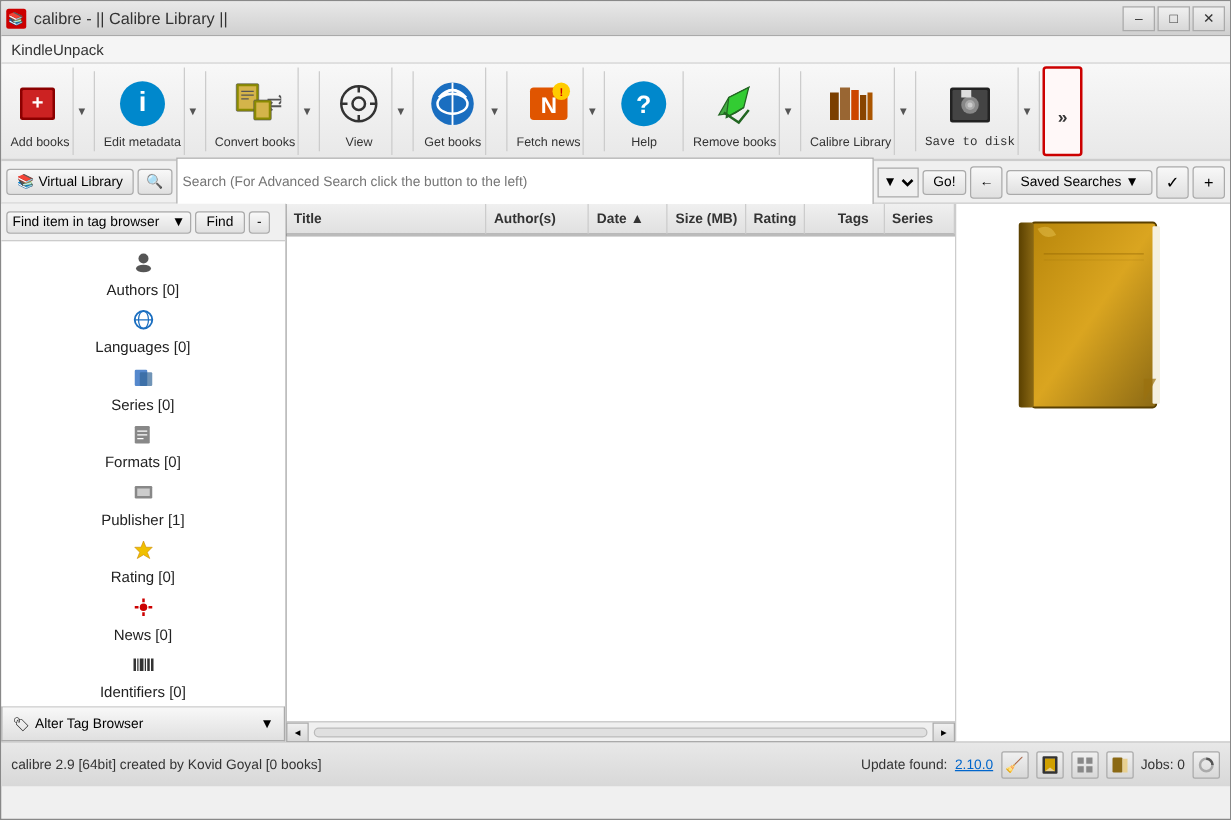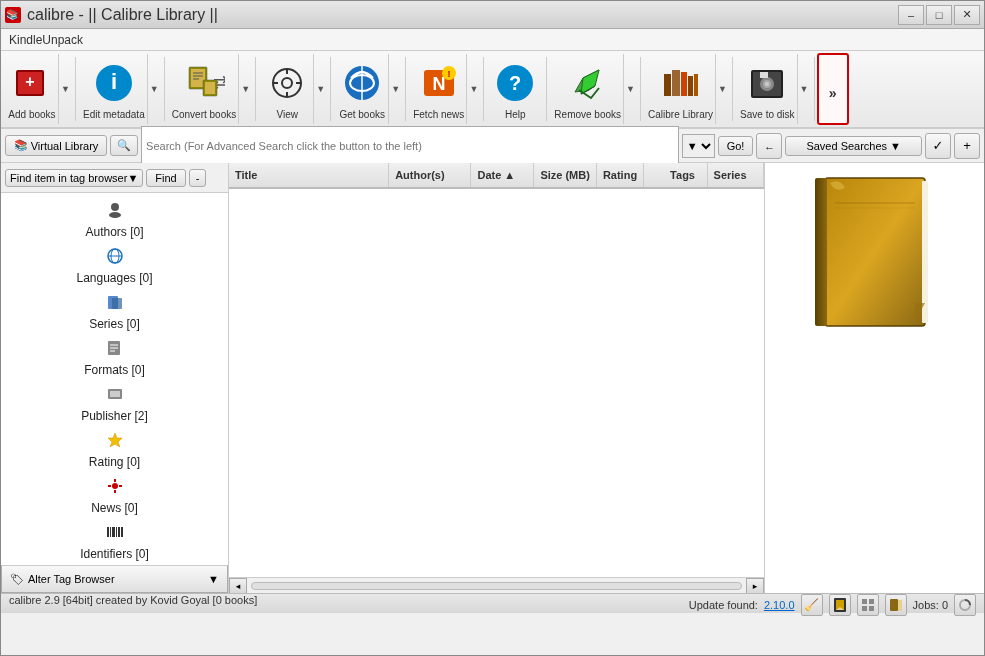--- a/index.html
+++ b/index.html
@@ -29,21 +29,21 @@
     }
     #titlebar-icon {
       width: 16px;
       height: 16px;
       background: #c00;
       border-radius: 2px;
       display: flex; align-items: center; justify-content: center;
       color: white; font-size: 10px; font-weight: bold;
     }
     #titlebar-text {
-      font-size: 16px;
+      font-size: 13px;
       color: #333;
     }
     #titlebar-controls {
       display: flex;
       gap: 2px;
     }
     .title-btn {
       width: 26px;
       height: 20px;
       background: linear-gradient(to bottom, #f0f0f0, #d8d8d8);
@@ -159,21 +159,21 @@
       height: 40px;
       border: 1px solid #aaa;
       padding: 2px 4px;
       font-size: 11px;
       background: white;
     }
     #saved-searches-btn {
       background: linear-gradient(to bottom, #f8f8f8, #e0e0e0);
       border: 1px solid #aaa;
       border-radius: 3px;
-      padding: 3px 20px;
+      padding: 3px 10px;
       cursor: pointer;
       font-size: 11px;
       display: flex; align-items: center; gap: 3px;
     }
     .nav-icon-btn {
       background: linear-gradient(to bottom, #f8f8f8, #e0e0e0);
       border: 1px solid #aaa;
       border-radius: 3px;
       width: 26px;
       height: 26px;
@@ -207,21 +207,21 @@
       gap: 3px;
       height: 30px;
     }
     #find-item-dropdown {
       background: linear-gradient(to bottom, #f8f8f8, #e0e0e0);
       border: 1px solid #aaa;
       border-radius: 3px;
       padding: 2px 4px;
       cursor: pointer;
       font-size: 11px;
-      display: flex; align-items: center; gap: 0;
+      display: flex; align-items: center; gap: 10px;
     }
     #find-btn {
       background: linear-gradient(to bottom, #f8f8f8, #e0e0e0);
       border: 1px solid #aaa;
       border-radius: 3px;
       padding: 2px 8px;
       cursor: pointer;
       font-size: 11px;
     }
     #minus-btn {
@@ -332,23 +332,23 @@
       display: flex;
       flex-direction: column;
       align-items: center;
       padding: 10px;
     }
 
     
     #statusbar {
       background: linear-gradient(to bottom, #e8e8e8, #d8d8d8);
       border-top: 1px solid #bbb;
-      height: 20px;
-      display: flex;
-      align-items: flex-start;
+      height: 36px;
+      display: flex;
+      align-items: center;
       padding: 0 8px;
       gap: 8px;
       font-size: 11px;
       color: #333;
     }
     #statusbar-left { flex: 1; }
     #statusbar-right {
       display: flex;
       align-items: center;
       gap: 6px;
@@ -544,21 +544,21 @@
         </svg>
       </div>
       <span class="toolbar-label">Calibre Library</span>
     </div>
     <div class="toolbar-dropdown">▼</div>
   </div>
 
   <div class="toolbar-sep"></div>
 
   <div class="toolbar-split" style="min-width:70px;">
-    <div class="toolbar-item-main" style="display:flex;flex-direction:column;align-items:center;justify-content:flex-end;padding:2px 2px 4px 4px;">
+    <div class="toolbar-item-main" style="display:flex;flex-direction:column;align-items:center;justify-content:flex-end;padding:2px 2px 4px 4px;font-family:Liberation Mono, monospace;">
       <div class="toolbar-icon">
         <svg width="42" height="42" viewBox="0 0 42 42">
           <rect x="5" y="8" width="32" height="28" rx="2" fill="#222"></rect>
           <rect x="7" y="10" width="28" height="24" rx="1" fill="#444"></rect>
           <circle cx="21" cy="22" r="7" fill="#888"></circle>
           <circle cx="21" cy="22" r="4" fill="#aaa"></circle>
           <circle cx="21" cy="22" r="2" fill="#ccc"></circle>
           <rect x="14" y="10" width="8" height="6" fill="#ddd"></rect>
         </svg>
       </div>
@@ -654,21 +654,21 @@
           </span>
           <span class="tag-item-label">Formats [0]</span>
         </div>
         <div class="tag-item">
           <span class="tag-item-icon">
             <svg width="18" height="18" viewBox="0 0 18 18">
               <rect x="2" y="4" width="14" height="10" rx="1" fill="#888"></rect>
               <rect x="4" y="6" width="10" height="6" fill="#ccc"></rect>
             </svg>
           </span>
-          <span class="tag-item-label">Publisher [2]</span>
+          <span class="tag-item-label">Publisher [1]</span>
         </div>
         <div class="tag-item">
           <span class="tag-item-icon">
             <svg width="18" height="18" viewBox="0 0 18 18">
               <polygon points="9,2 11,7 16,7 12,11 14,16 9,13 4,16 6,11 2,7 7,7" fill="#f0c000" stroke="#cc8800" stroke-width="0.5"></polygon>
             </svg>
           </span>
           <span class="tag-item-label">Rating [0]</span>
         </div>
         <div class="tag-item">

